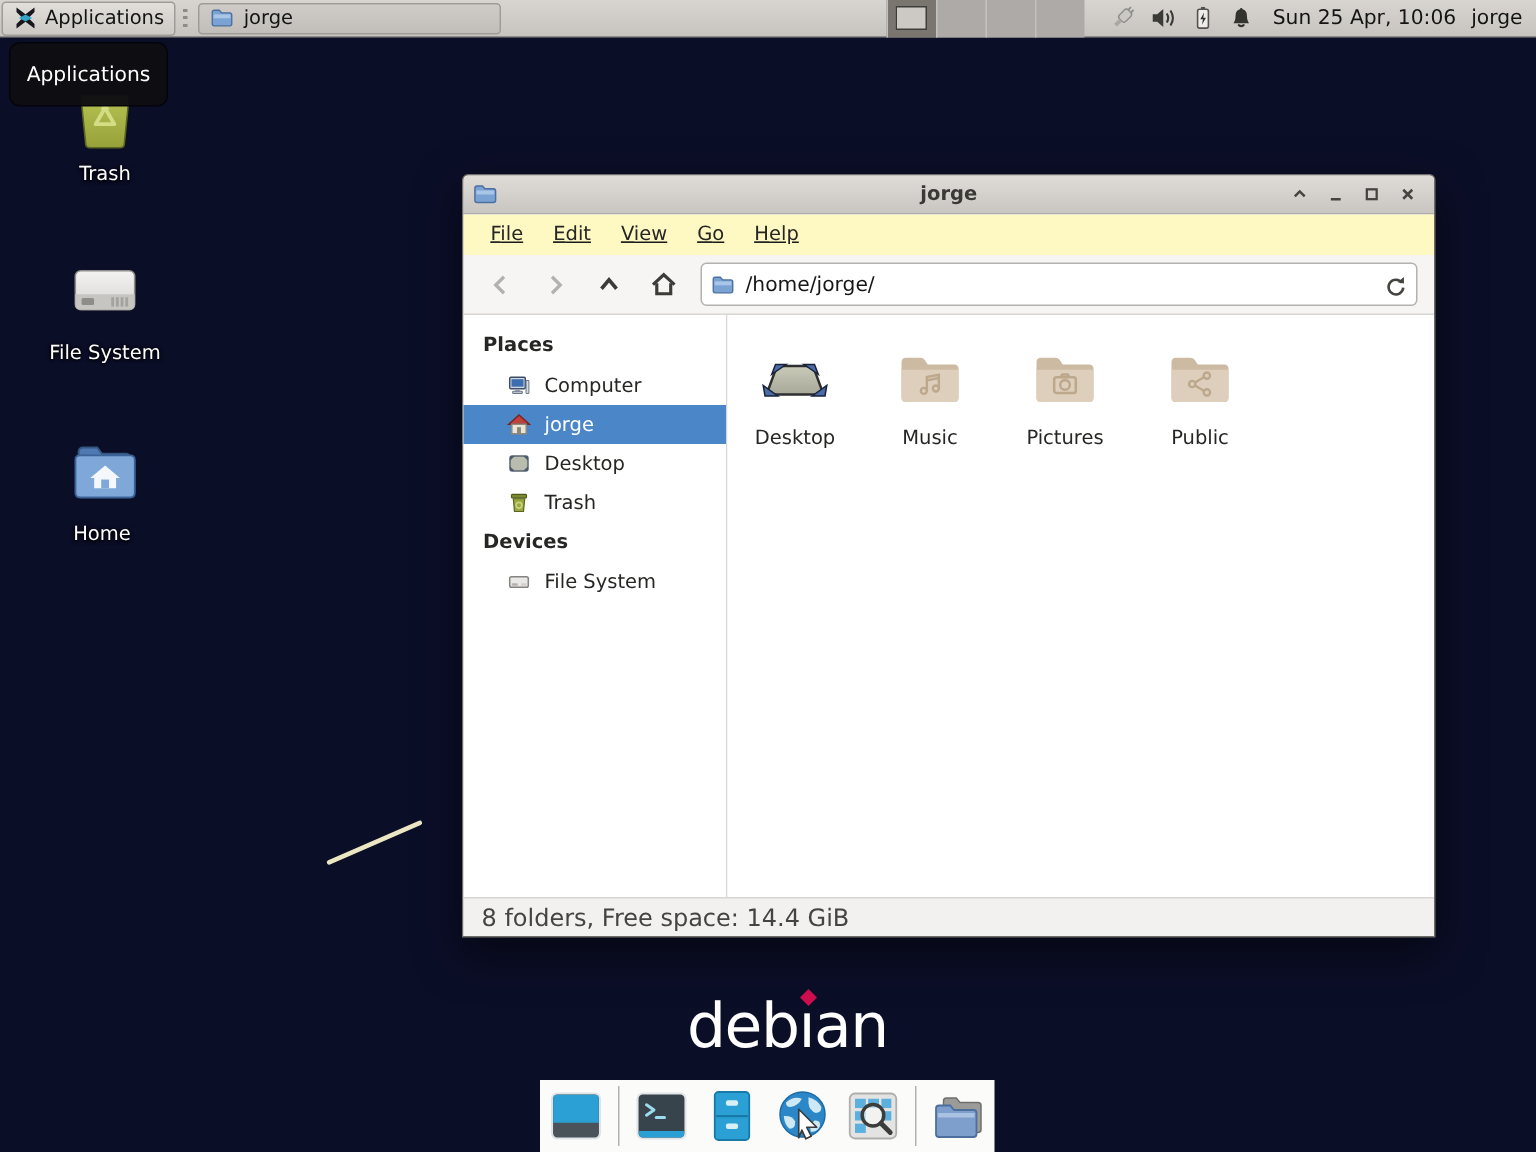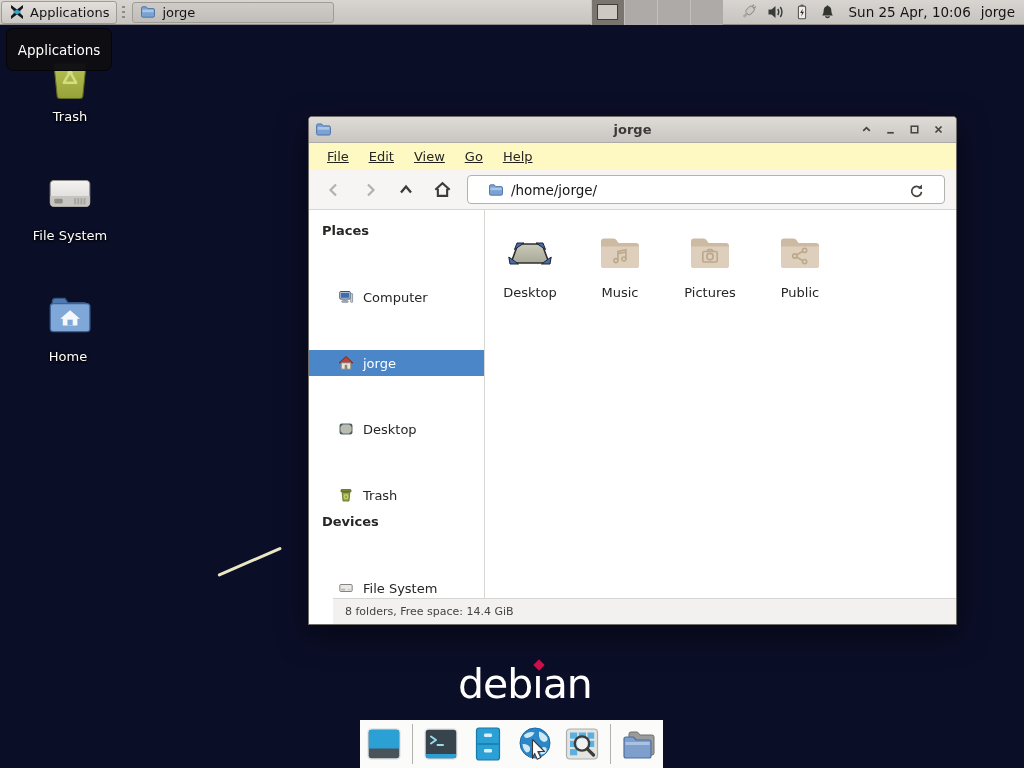--- a/index.html
+++ b/index.html
@@ -68,38 +68,38 @@
   .tbtn { width:21px; height:20px; display:flex; align-items:center; justify-content:center; }
 
   .menubar { height:27px; background:#fef9c3; display:flex; align-items:center; padding-left:8px; flex:0 0 auto;text-decoration:underline; }
   .menu-item { display:inline-block; padding:4px 10px; font-size:13px; color:#262624; }
   .menu-item::first-letter { text-decoration:underline; }
 
   .toolbar { height:40px; background:#f6f5f3; border-bottom:1px solid #d8d6d3; display:flex;
              align-items:center; padding:0 11px 0 8px; gap:2px; flex:0 0 auto; }
   .navbtn { width:34px; height:28px; display:flex; align-items:center; justify-content:center; border-radius:3px; }
   .pathfield { flex:1; height:29px; margin-left:6px; background:#fff; border:1px solid #b4b2af;
-               border-radius:4px; display:flex; align-items:center; padding:0 20px; gap:7px; }
+               border-radius:4px; display:flex; align-items:center; padding:0 6px; gap:7px; }
   .pathfield .ptext { font-size:13.5px; color:#161616; flex:1; }
 
   .winbody { flex:1; display:flex; min-height:0; }
   .sidebar { width:176px; background:#fff; border-right:1px solid #d9d7d4; padding-top:7px; }
   .side-hdr { font-weight:bold; font-size:13px; color:#262624; padding:6px 0 6px 13px; }
-  .side-item { height:26px; display:flex; align-items:center; gap:9px; padding-left:29px; font-size:13px; color:#262624;margin-top:40px; }
+  .side-item { height:26px; display:flex; align-items:center; gap:9px; padding-left:29px; font-size:13px; color:#262624; }
   .side-item.selected { background:#4a86c8; color:#fff; }
   .side-item svg { flex:0 0 auto; }
 
   .filepane { flex:1; background:#fff; }
   .fgrid { display:grid; grid-template-columns:repeat(5,90px); grid-auto-rows:95px; padding-top:9px; }
   .fcell { display:flex; flex-direction:column; align-items:center; padding-top:9px; gap:7px; }
   .fcell .flbl { font-size:13px; color:#262624; }
   .ficon { width:48px; height:50px; position:relative; }
 
   .statusbar { height:26px; background:#f2f1ef; border-top:1px solid #d8d6d3; display:flex;
-               align-items:center; padding-left:12px; font-size:11px; color:#454442; flex:0 0 auto;margin-left:24px; }
+               align-items:center; padding-left:12px; font-size:16px; color:#454442; flex:0 0 auto; }
 
   
   .dock { position:absolute; left:360px; top:720px; width:303px; height:48px; background:#fbfbfa;
           display:flex; align-items:center; justify-content:center; gap:9px; z-index:30; }
   .dock .ditem { width:38px; height:38px; }
   .dock .dsep { width:1px; height:40px; background:#b3b1ae; }
 </style>
 </head>
 <body>
 

